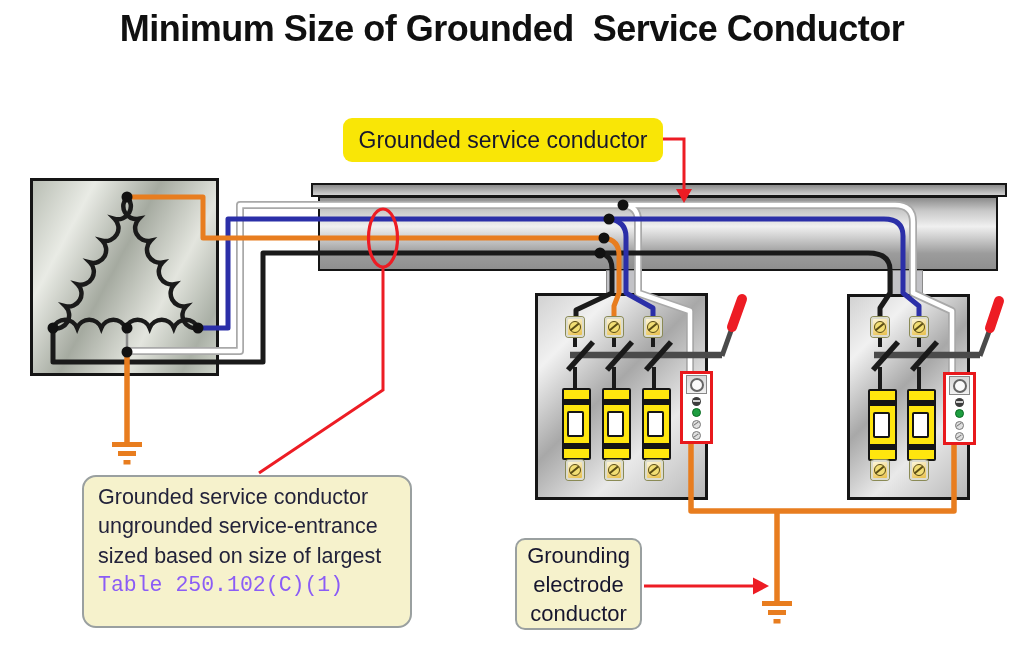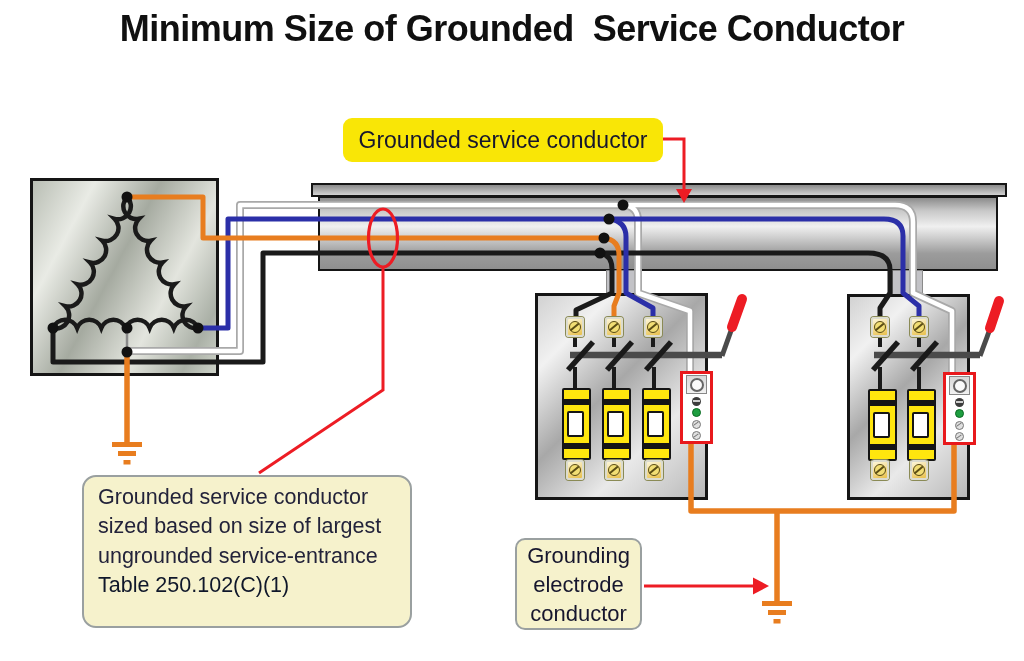--- a/index.html
+++ b/index.html
@@ -14,21 +14,21 @@
     color:#101010;letter-spacing:-0.5px;white-space:pre;z-index:6;
   }
   .ylabel{
     left:343px;top:118px;width:320px;height:44px;background:#f9e606;border-radius:9px;
     display:flex;align-items:center;justify-content:center;font-size:23px;color:#16162e;z-index:6;
   }
   .notebox{
     left:82px;top:475px;width:330px;height:153px;background:#f6f2cc;border:2px solid #9aa0a0;
     border-radius:14px;padding:6px 14px;font-size:21.5px;line-height:29.4px;color:#23233a;z-index:6;
   }
-  .notebox .ref{color:#0f172a;}
+  .notebox .ref{color:#8b5cf6;font-family:Liberation Mono, monospace;}
   .notebox span{display:block;}
   .glabel{
     left:515px;top:538px;width:127px;height:92px;background:#f6f2cc;border:2px solid #9aa0a0;
     border-radius:10px;display:flex;align-items:center;justify-content:center;text-align:center;
     font-size:22px;line-height:29px;color:#16162e;z-index:6;padding:0 6px;
   }
   
   .xfmr{
     left:30px;top:178px;width:189px;height:198px;border:3px solid #151515;z-index:1;
     background:linear-gradient(118deg,#b9beb4 0%,#e9ebe5 22%,#a5aaa0 45%,#e3e5de 68%,#aab0a6 88%,#cdd2c8 100%);
@@ -251,19 +251,19 @@
       </div>
     <div class="dot-s slot"></div>
     <div class="dot-s green"></div>
     <div class="dot-s screw"></div>
     <div class="dot-s screw"></div>
   </div>
 
   <div class="abs ylabel">Grounded service conductor</div>
   <div class="abs notebox">
     <span>Grounded service conductor</span>
+    <span>ungrounded service-entrance</span>
     <span>sized based on size of largest</span>
-    <span>ungrounded service-entrance</span>
     <span class="ref">Table 250.102(C)(1)</span>
   </div>
   <div class="abs glabel">Grounding electrode conductor</div>
 
 </div>
 
 </body></html>

